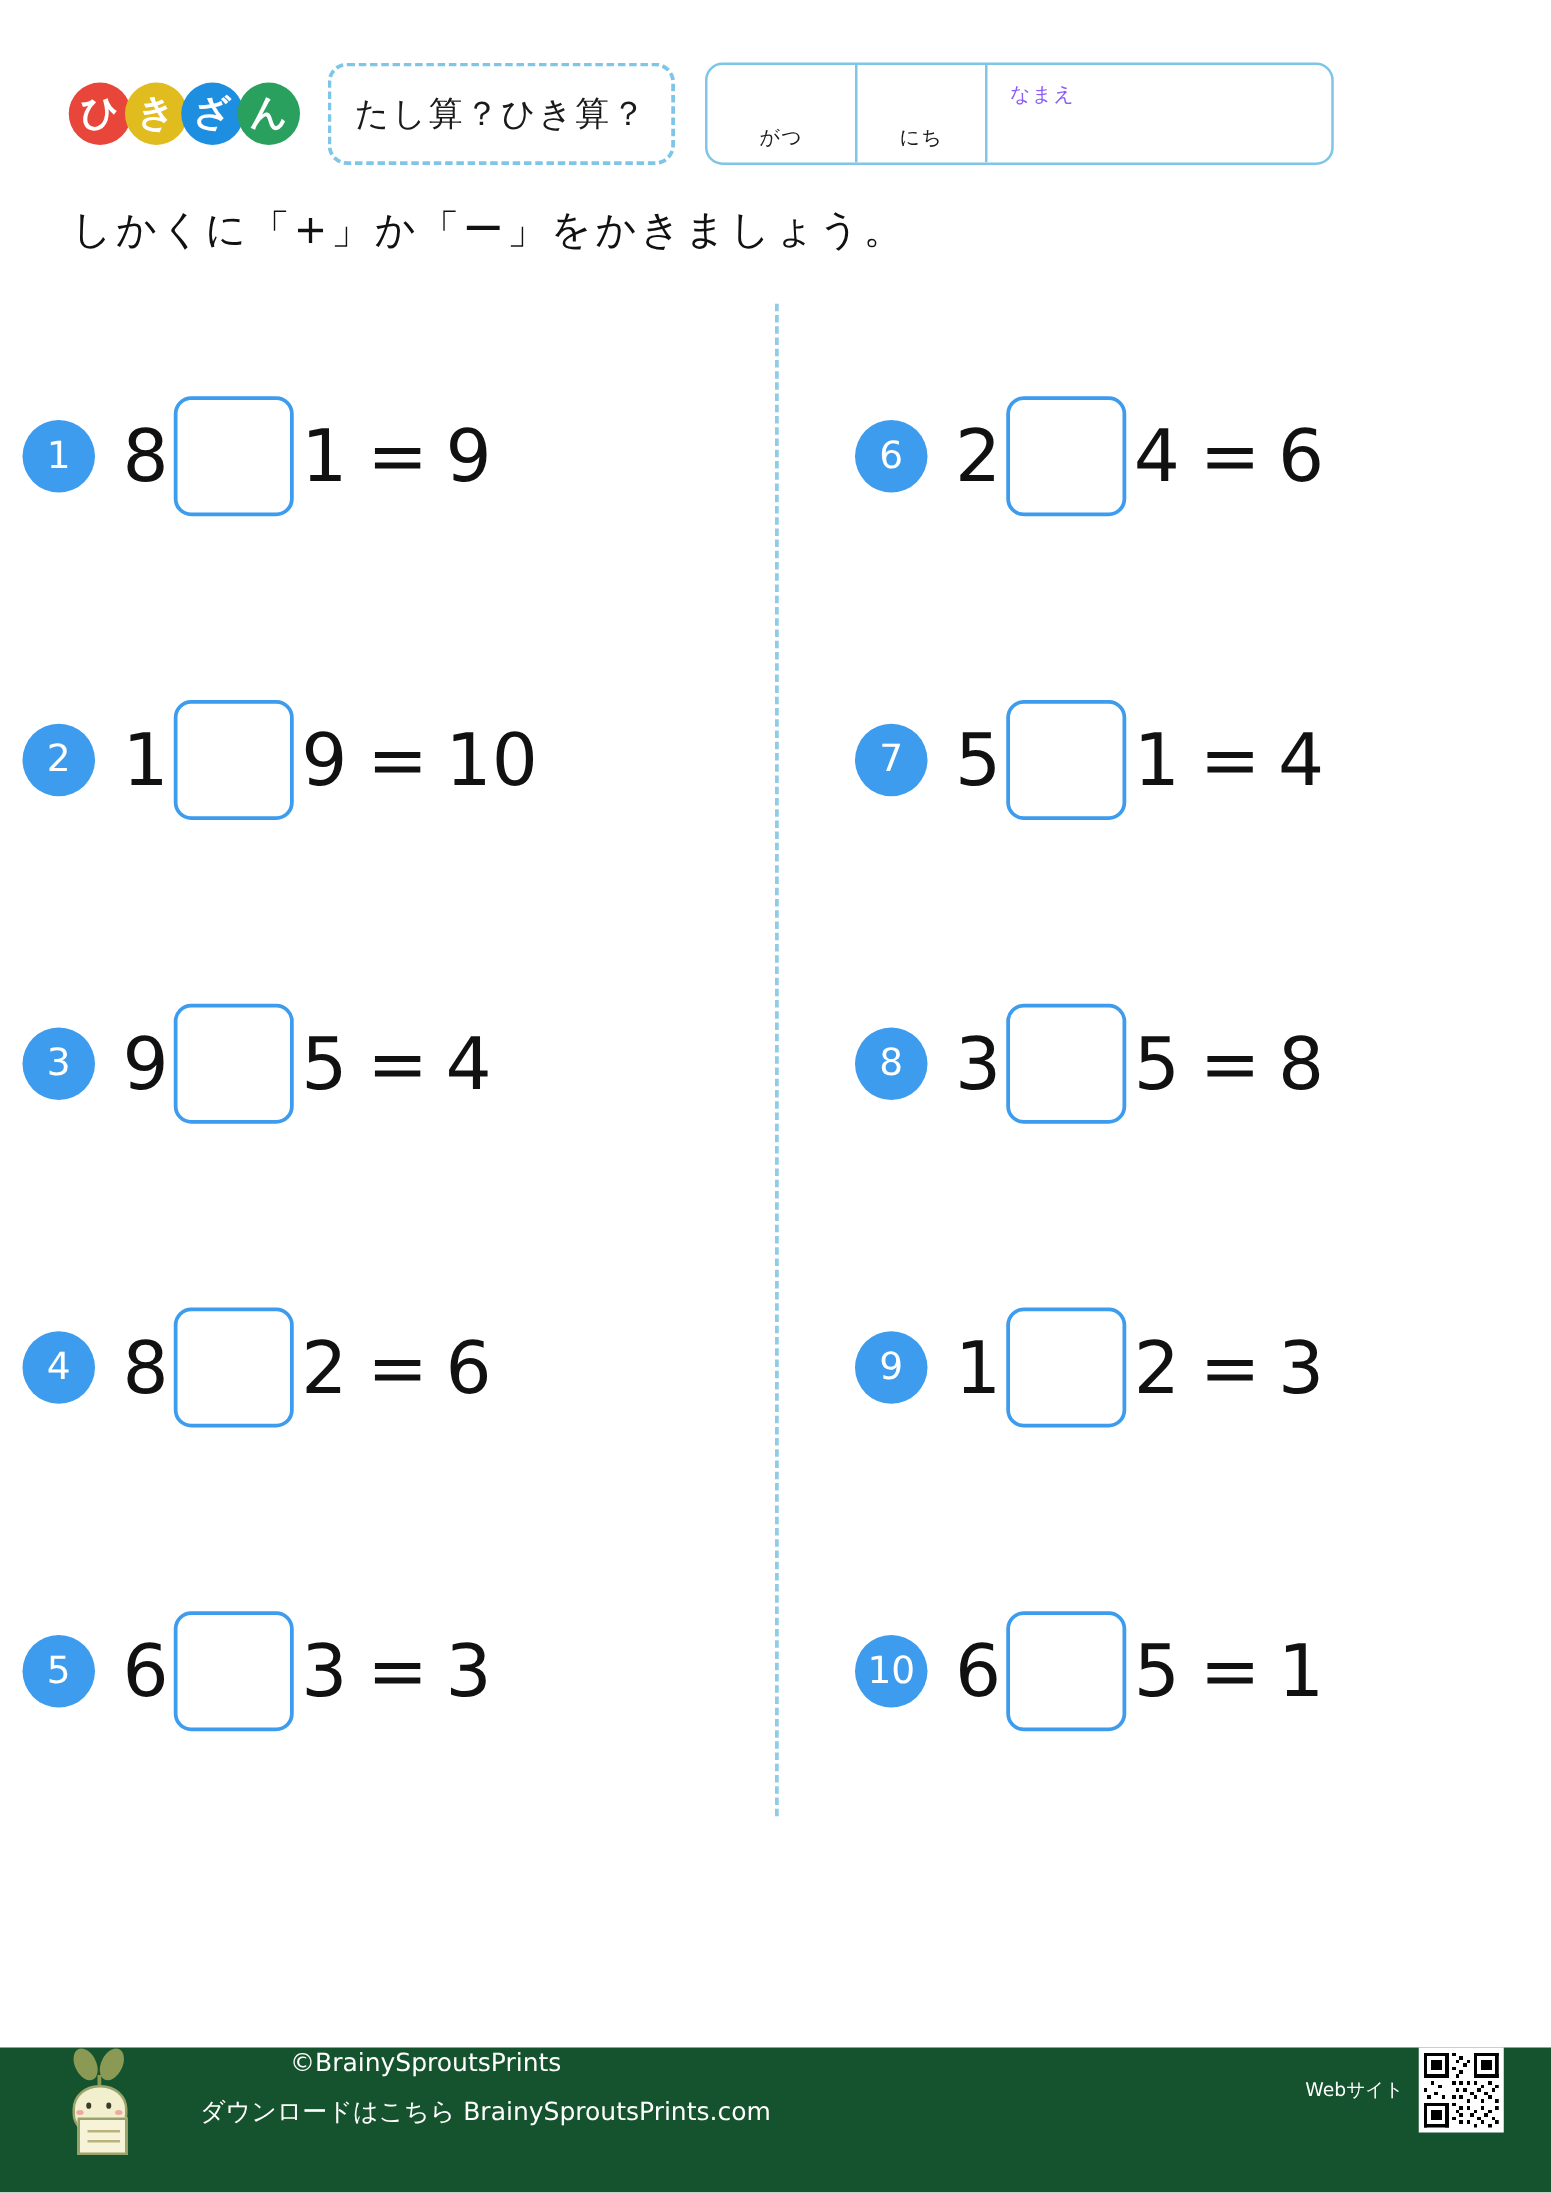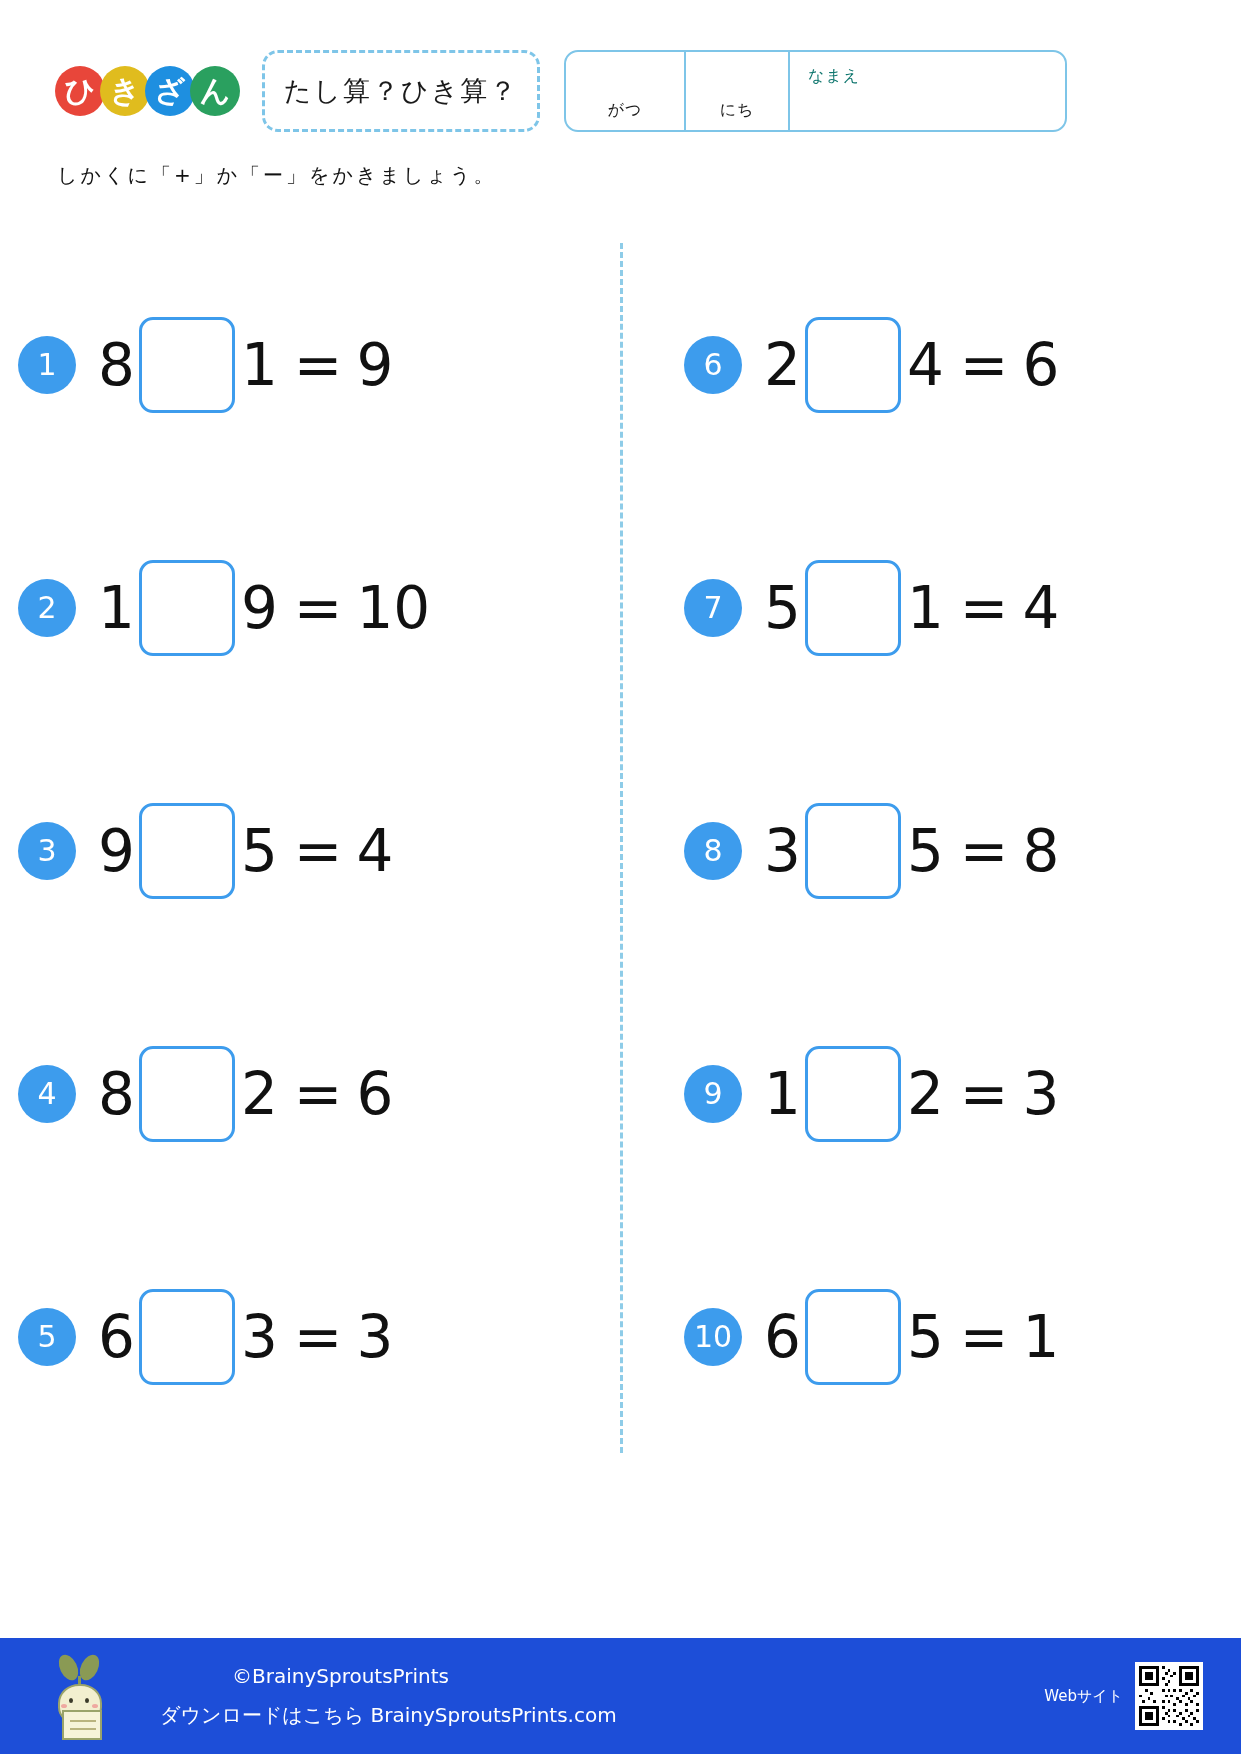--- a/index.html
+++ b/index.html
@@ -89,31 +89,31 @@
     font-size: 16px;
     color: #1a1a1a;
     letter-spacing: 1px;
   }
   .nb-label-top {
     position: absolute;
     top: 14px;
     left: 18px;
     font-family: "DejaVu Sans", sans-serif;
     font-size: 16px;
-    color: #0f766e;
+    color: #8b5cf6;
     letter-spacing: 1px;
   }
 
   
   .instruction {
     position: absolute;
     top: 162px;
     left: 57px;
     font-family: "DejaVu Sans", sans-serif;
-    font-size: 20px;
+    font-size: 32px;
     color: #111111;
     letter-spacing: 3px;
   }
 
   
   .divider {
     position: absolute;
     left: 620px;
     top: 243px;
     width: 0;
@@ -186,23 +186,23 @@
   .op-left { margin-right: 2px; }
   .op-right { margin-left: 4px; }
 
   
   .footer {
     position: absolute;
     left: 0;
     bottom: 0;
     width: 1241px;
     height: 116px;
-    background: #1d4ed8;
-    display: flex;
-    align-items: center;
+    background: #14532d;
+    display: flex;
+    align-items: flex-start;
   }
   .mascot {
     margin-left: 48px;
     width: 64px;
     height: 84px;
     position: relative;
   }
   .mascot .sprout-l, .mascot .sprout-r {
     position: absolute;
     width: 17px;

